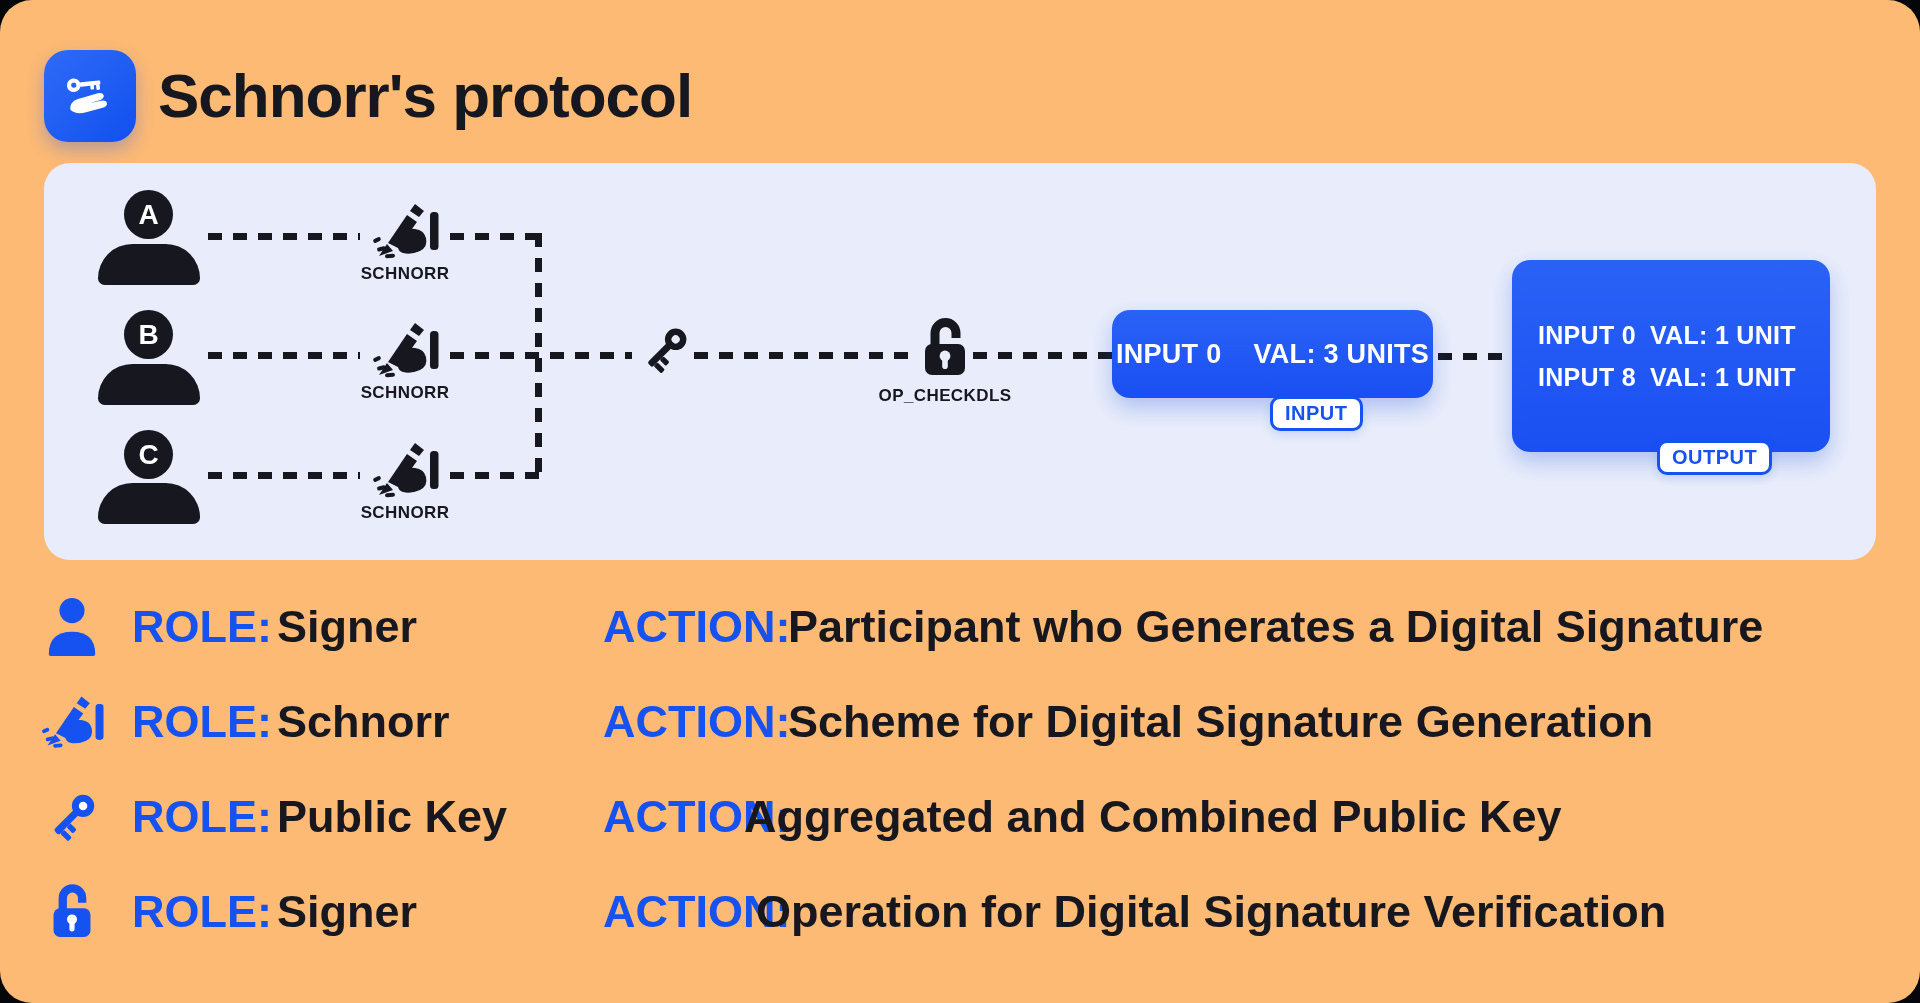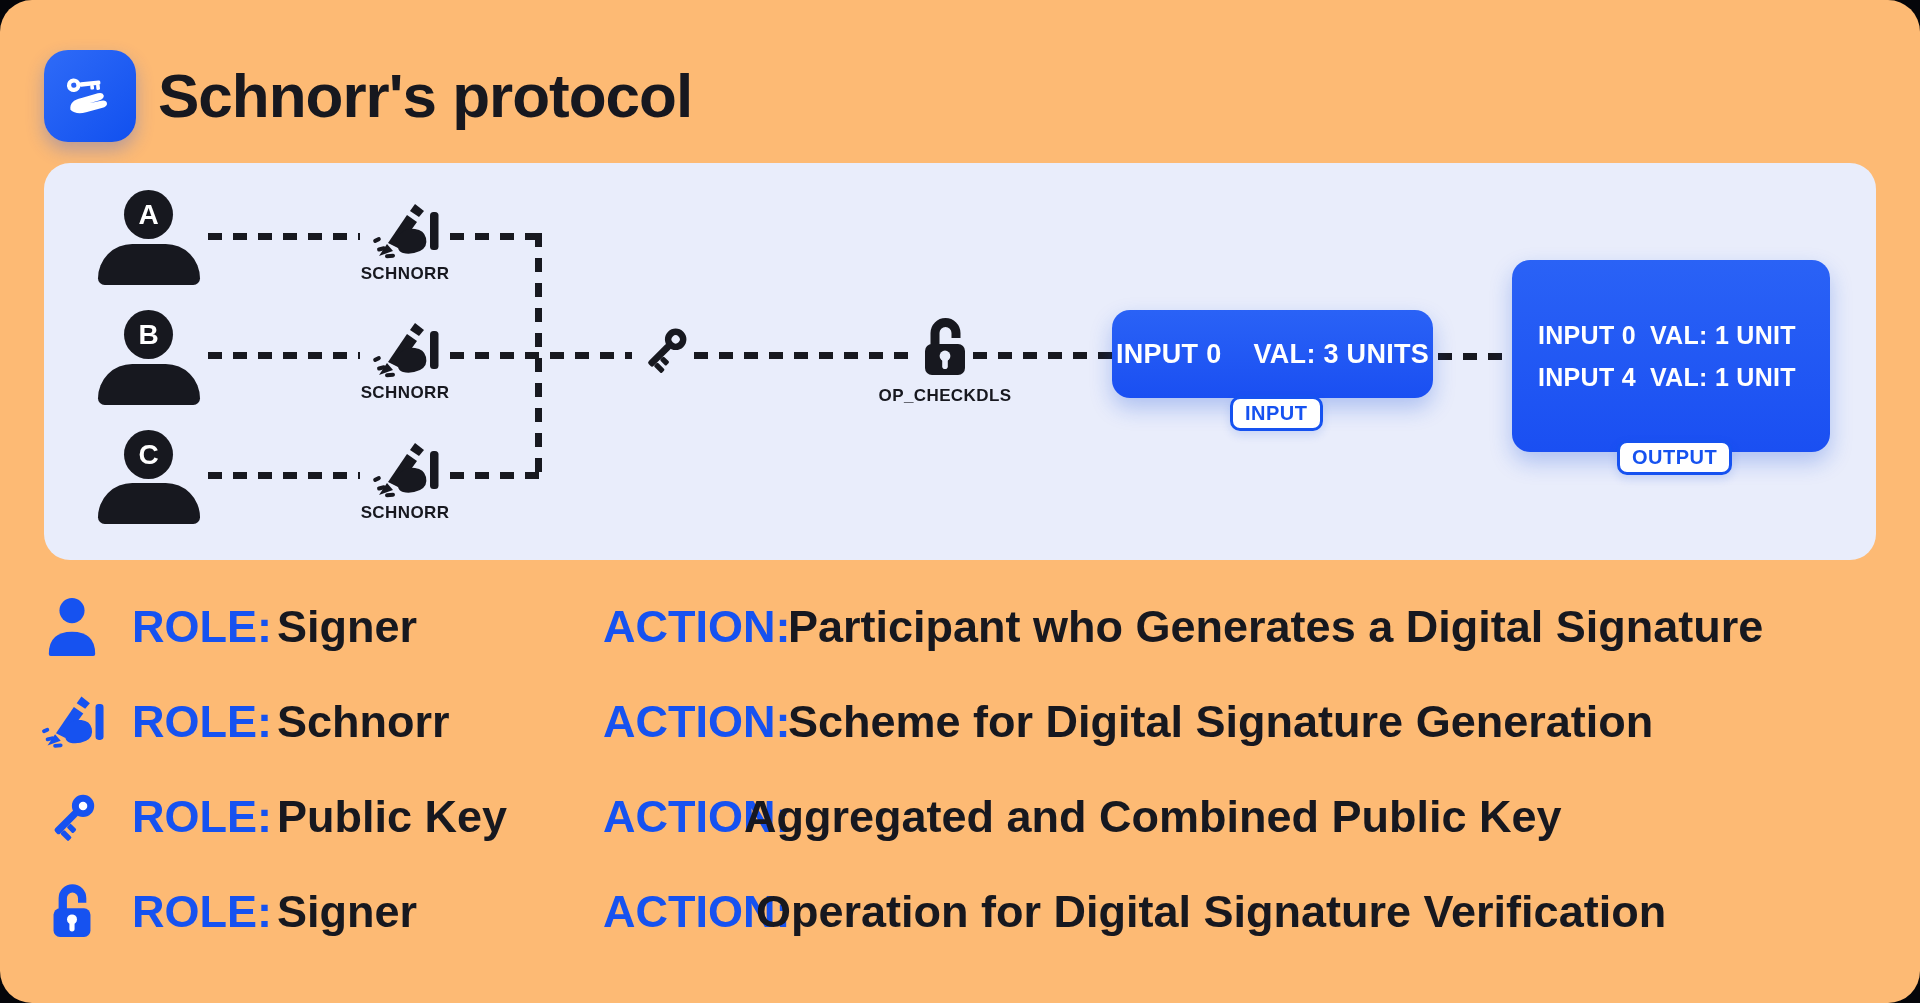--- a/index.html
+++ b/index.html
@@ -68,20 +68,21 @@
     display:flex;flex-direction:column;justify-content:center;gap:13px;
     padding-left:26px;box-sizing:border-box;
   }
   .out-row{position:static;display:grid;grid-template-columns:112px auto;font-size:25px;letter-spacing:.3px;}
   .out-row span{position:static;}
   .badge{
     background:#ffffff;border:3px solid #1652F0;border-radius:10px;
     color:#1652F0;font-weight:bold;font-size:20px;letter-spacing:.5px;
     padding:3px 12px;white-space:nowrap;
     box-shadow:0 4px 10px rgba(23,79,220,.15);
+    margin-left:40px;
   }
   
   .legend-row .l-icon{position:absolute;left:40px;width:64px;height:64px;display:flex;align-items:center;justify-content:center;}
   .legend-text{position:absolute;font-size:45px;line-height:54px;white-space:nowrap;}
   .lbl{color:#1652F0;font-weight:bold;}
   .val{color:#17181F;font-weight:600;}
 </style>
 </head>
 <body>
 
@@ -192,21 +193,21 @@
       <span>VAL: 3 UNITS</span>
     </div>
     <div class="badge" style="left:1186px;top:233px">INPUT</div>
 
     <div class="blue-box output-box">
       <div class="out-row">
         <span>INPUT 0</span>
         <span>VAL: 1 UNIT</span>
       </div>
       <div class="out-row">
-        <span>INPUT 4</span>
+        <span>INPUT 8</span>
         <span>VAL: 1 UNIT</span>
       </div>
     </div>
     <div class="badge" style="left:1573px;top:277px">OUTPUT</div>
   </div>
 
   <div class="legend-row">
     <span class="l-icon ic-accent" style="top:595px">
       <svg width="58" height="62" viewBox="0 0 60 62" fill="currentColor">
         <circle cx="30" cy="14" r="13"></circle>

